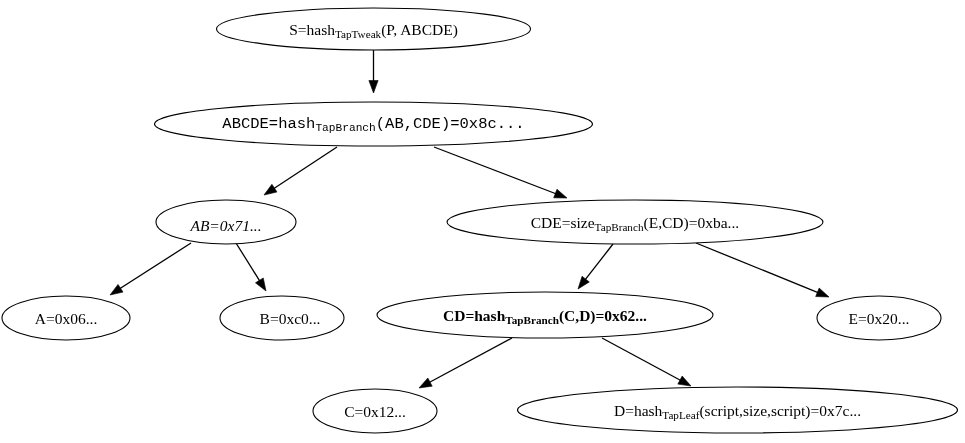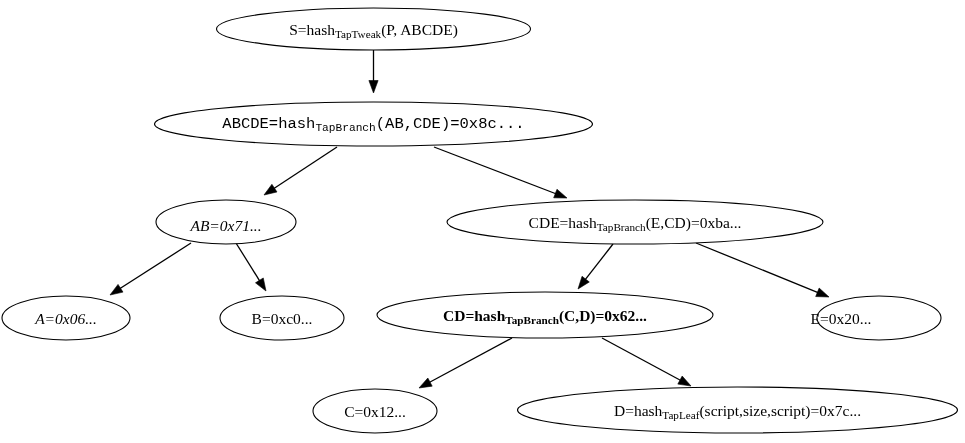--- a/index.html
+++ b/index.html
@@ -110,21 +110,21 @@
         <ellipse class="node-ellipse" cx="545" cy="315" rx="168" ry="23"></ellipse>
         <ellipse class="node-ellipse" cx="879" cy="318" rx="62" ry="22"></ellipse>
         <ellipse class="node-ellipse" cx="375" cy="411" rx="62" ry="22"></ellipse>
         <ellipse class="node-ellipse" cx="737.5" cy="410" rx="220" ry="23"></ellipse>
       </g>
   </svg>
   <div id="labels-layer">
       <div class="node-label" style="left: 373.5px; top: 29.5px;"><span>S=hash</span><sub>TapTweak</sub><span>(P, ABCDE)</span></div>
       <div class="node-label" style="left: 373.5px; top: 124.5px; font-family: Liberation Mono, monospace;"><span>ABCDE=hash</span><sub>TapBranch</sub><span>(AB,CDE)=0x8c...</span></div>
       <div class="node-label" style="left: 226px; top: 226px; font-style: italic;"><span>AB=0x71...</span></div>
-      <div class="node-label" style="left: 635px; top: 222.5px;"><span>CDE=hash</span><sub>TapBranch</sub><span>(E,CD)=0xba...</span></div>
-      <div class="node-label" style="left: 66px; top: 318.5px; font-style: italic;"><span>A=0x06...</span></div>
-      <div class="node-label" style="left: 282px; top: 318.5px;"><span>B=0xc0...</span></div>
+      <div class="node-label" style="left: 635px; top: 222.5px;"><span>CDE=size</span><sub>TapBranch</sub><span>(E,CD)=0xba...</span></div>
+      <div class="node-label" style="left: 66px; top: 318.5px;"><span>A=0x06...</span></div>
+      <div class="node-label" style="left: 290px; top: 318.5px;"><span>B=0xc0...</span></div>
       <div class="node-label" style="left: 545px; top: 315.5px; font-weight: bold;"><span>CD=hash</span><sub>TapBranch</sub><span>(C,D)=0x62...</span></div>
-      <div class="node-label" style="left: 841px; top: 318.5px; text-align: center;"><span>E=0x20...</span></div>
+      <div class="node-label" style="left: 879px; top: 318.5px; text-align: center;"><span>E=0x20...</span></div>
       <div class="node-label" style="left: 375px; top: 411.5px;"><span>C=0x12...</span></div>
       <div class="node-label" style="left: 737.5px; top: 410.5px;"><span>D=hash</span><sub>TapLeaf</sub><span>(script,size,script)=0x7c...</span></div>
     </div>
 </div>
 
 </body></html>

